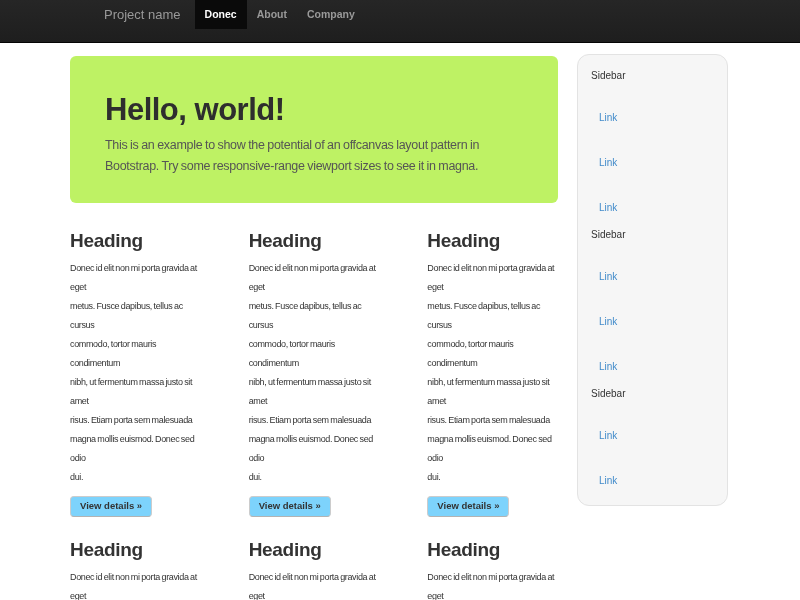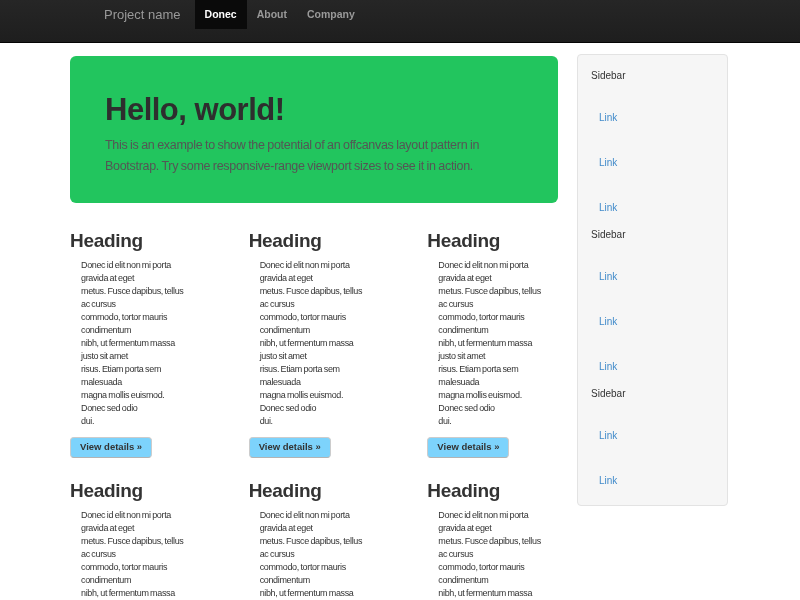--- a/index.html
+++ b/index.html
@@ -36,21 +36,21 @@
   .nav li.active a { background: #0a0a0a; color: #fff; font-weight: bold; }
 
   
   .container { width: 660px; margin: 0 auto; }
   .layout { display: flex; gap: 19px; margin-top: 13px; align-items: flex-start; }
   .main-col { width: 488px; flex: none; }
   .side-col { width: 151px; flex: none; margin-top: -2px; }
 
   
   .jumbotron {
-    background: #22c55e; border-radius: 6px;
+    background: #bef264; border-radius: 6px;
     padding: 28px 35px 30px;
     height: 147px;
   }
   .jumbotron h1 {
     margin: 10px 0 10px; font-size: 31px; font-weight: bold;
     letter-spacing: -0.5px; color: #2e2e2e; line-height: 1;
   }
   .jumbotron p {
     margin: 0; font-size: 12.5px; line-height: 21px; color: #555;
     white-space: pre-line; letter-spacing: -0.3px; word-spacing: -0.5px;
@@ -62,34 +62,34 @@
     column-gap: 8px;
     gap: 48px;
   }
   .cards-row.first { margin-top: 27px; }
   .cards-row.second { margin-top: 22px; }
   .card h2 {
     margin: 0 0 7px; font-size: 19px; font-weight: bold;
     color: #333; letter-spacing: -0.3px; line-height: 1.15;
   }
   .card p {
-    margin: 0 11px 8px; font-size: 9px; line-height: 13px; color: #333;
+    margin: 0 0 8px; font-size: 9px; line-height: 19px; color: #333;
     white-space: pre-line; letter-spacing: -0.35px; word-spacing: -0.6px;
   }
   .btn {
     display: inline-block; background: #7dd3fc;
     border: 1px solid #ccc; border-bottom-color: #b3b3b3;
     border-radius: 4px; padding: 3px 9px 4px;
     font-family: inherit; font-size: 9.5px; font-weight: bold; color: #333;
     cursor: pointer; line-height: 1.3;
   }
 
   
   .well {
-    background: #f6f6f6; border: 1px solid #e3e3e3; border-radius: 4px;
+    background: #f6f6f6; border: 1px solid #e3e3e3; border-radius: 12px;
     padding: 6px 0 12px;
   }
   .well .group { margin: 0; }
   .well .group-header {
     font-size: 10px; color: #333; padding: 8px 13px 3px; line-height: 1.3;
   }
   .well .side-link {
     display: block; font-size: 10px; color: #428bca; text-decoration: none;
     padding: 6px 13px 6px 21px; line-height: 1.3; margin-top: 20px;
   }
@@ -120,21 +120,21 @@
 </div>
 
 <div class="container">
   <div class="layout">
 
     <div class="main-col">
 
       <div class="jumbotron">
         <h1>Hello, world!</h1>
         <p>This is an example to show the potential of an offcanvas layout pattern in
-Bootstrap. Try some responsive-range viewport sizes to see it in action.</p>
+Bootstrap. Try some responsive-range viewport sizes to see it in magna.</p>
       </div>
 
       <div class="cards-row first">
         <div class="card">
           <h2>Heading</h2>
           <p>Donec id elit non mi porta gravida at eget
 metus. Fusce dapibus, tellus ac cursus
 commodo, tortor mauris condimentum
 nibh, ut fermentum massa justo sit amet
 risus. Etiam porta sem malesuada

